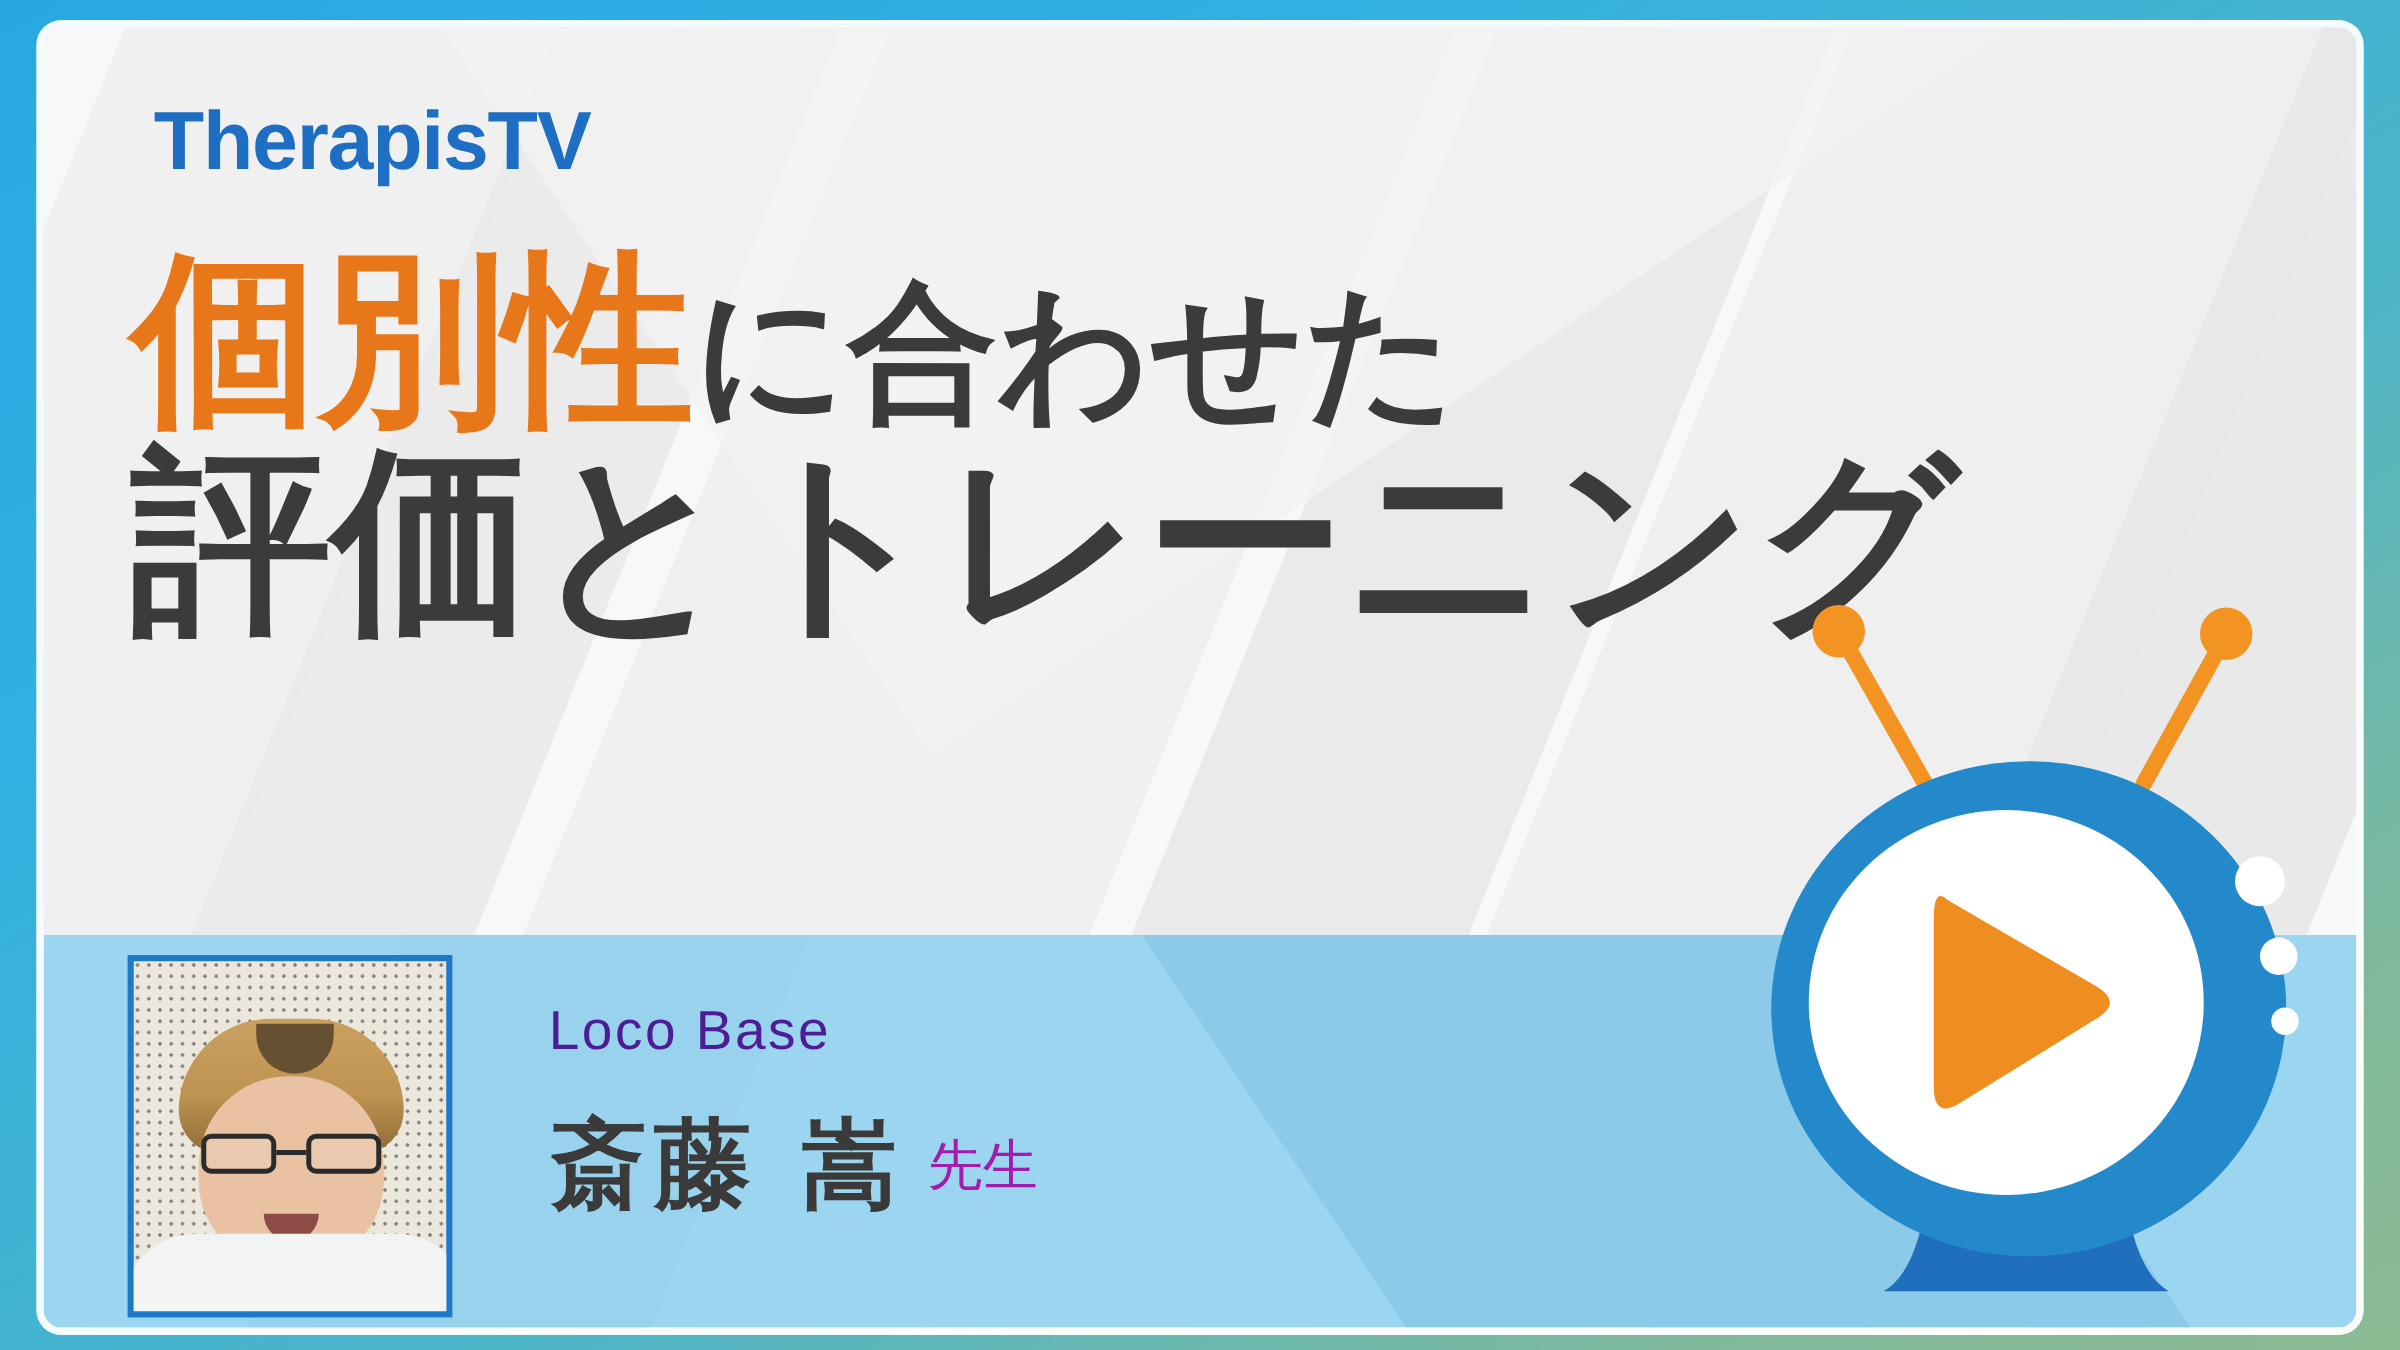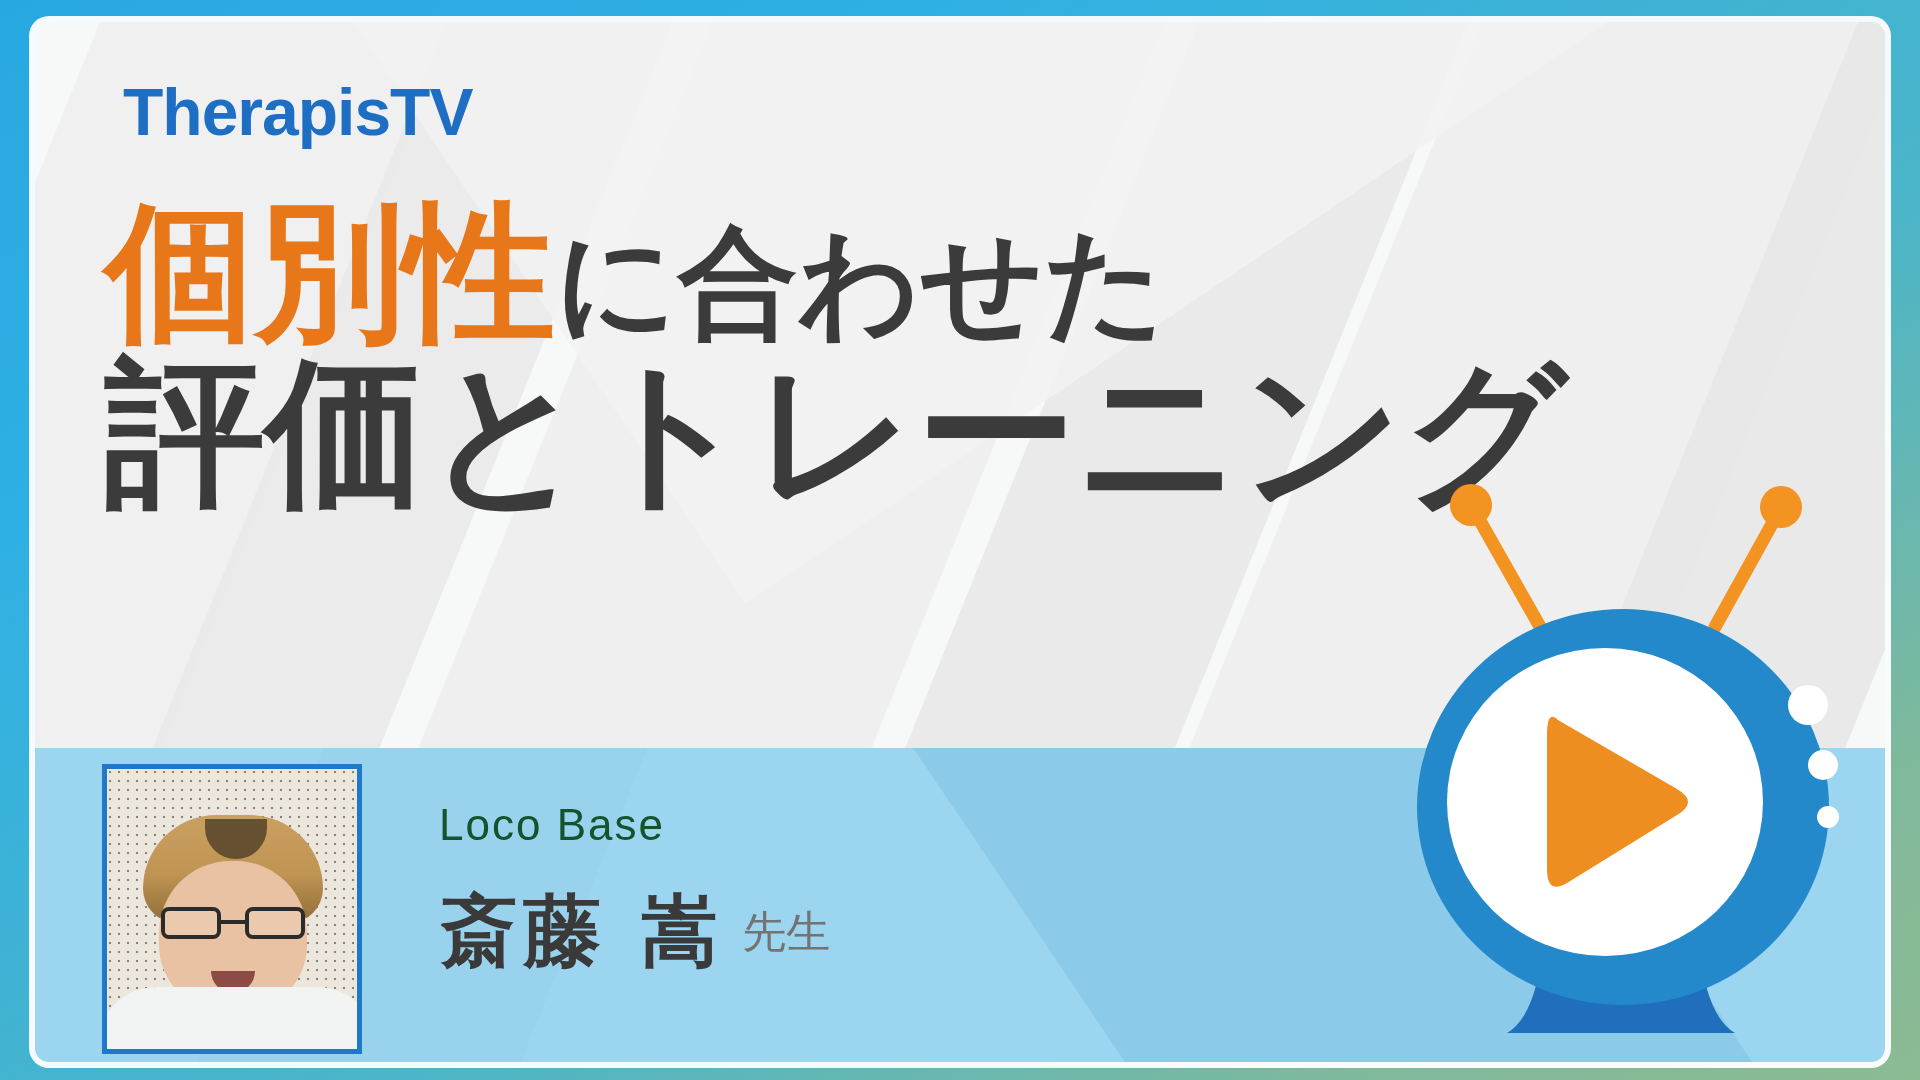--- a/index.html
+++ b/index.html
@@ -117,32 +117,32 @@
   }
   
   #speaker-photo .shirt{
     position:absolute; left:-10px; bottom:0; width:280px; height:62px;
     background:#f2f3f3; border-radius:60px 60px 0 0;
   }
 
   
   #speaker-org{
     position:absolute; left:404px; top:778px; z-index:7;
-    font-size:44px; color:#14532d; letter-spacing:2px;
+    font-size:44px; color:#4c1d95; letter-spacing:2px;
   }
   #speaker-name-row{
     position:absolute; left:404px; top:858px; z-index:7;
     display:flex; align-items:center; gap:18px;
   }
   #speaker-name{
     font-size:78px; font-weight:bold; color:#3a3a3a; letter-spacing:6px;
     font-family:"DejaVu Sans","Liberation Sans",sans-serif;
   }
   #speaker-honorific{
-    font-size:44px; color:#737373;
+    font-size:44px; color:#a21caf;
     font-family:Liberation Mono, monospace;
   }
 
   
   #tv-mascot{ position:absolute; left:1380px; top:455px; width:470px; height:560px; z-index:8; }
 </style>
 </head>
 <body>
 
 <div id="thumb-card">

